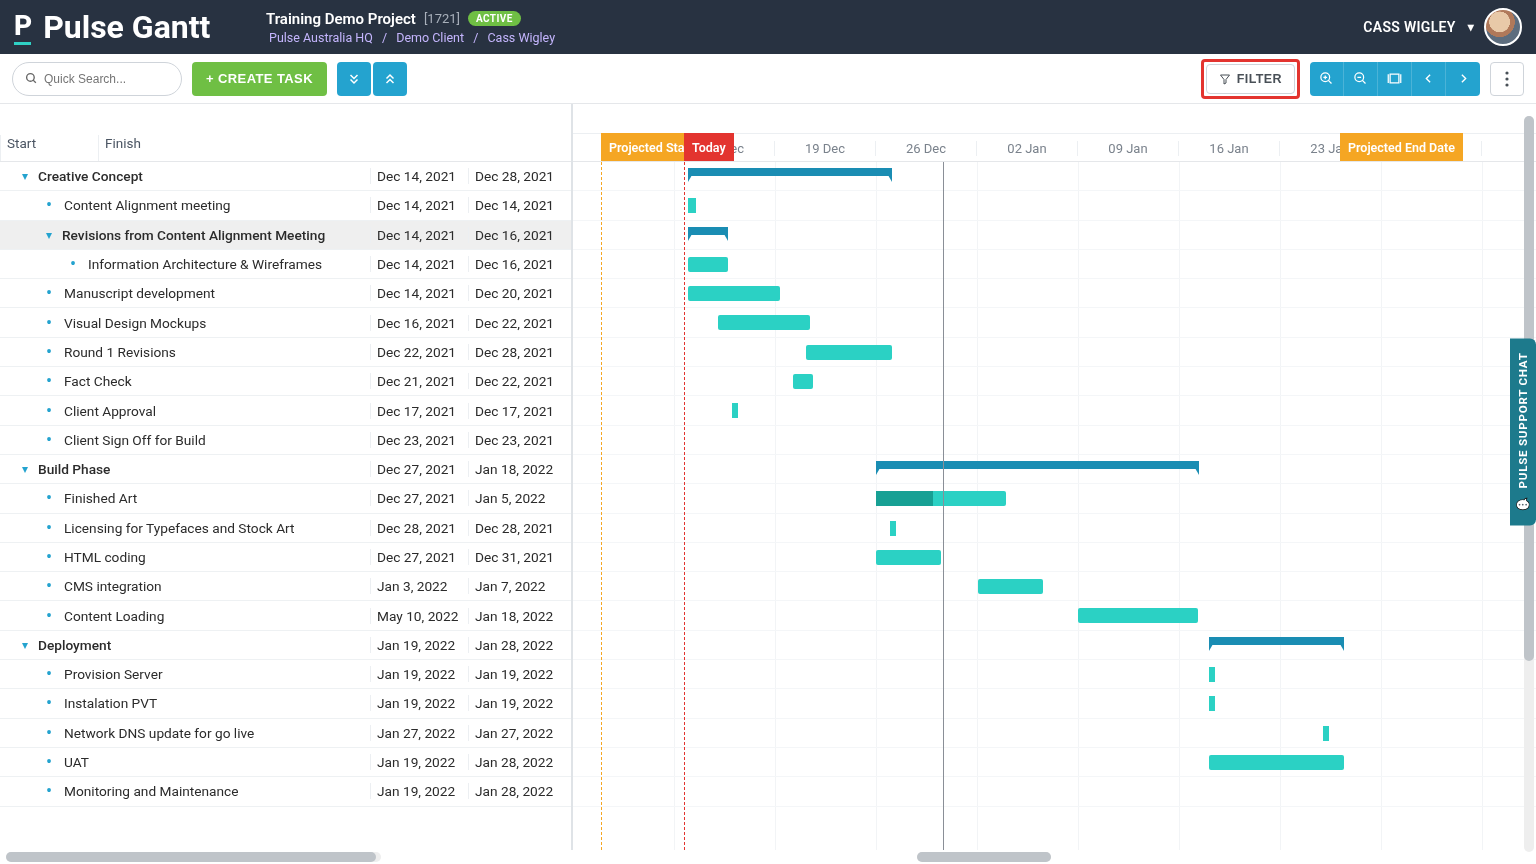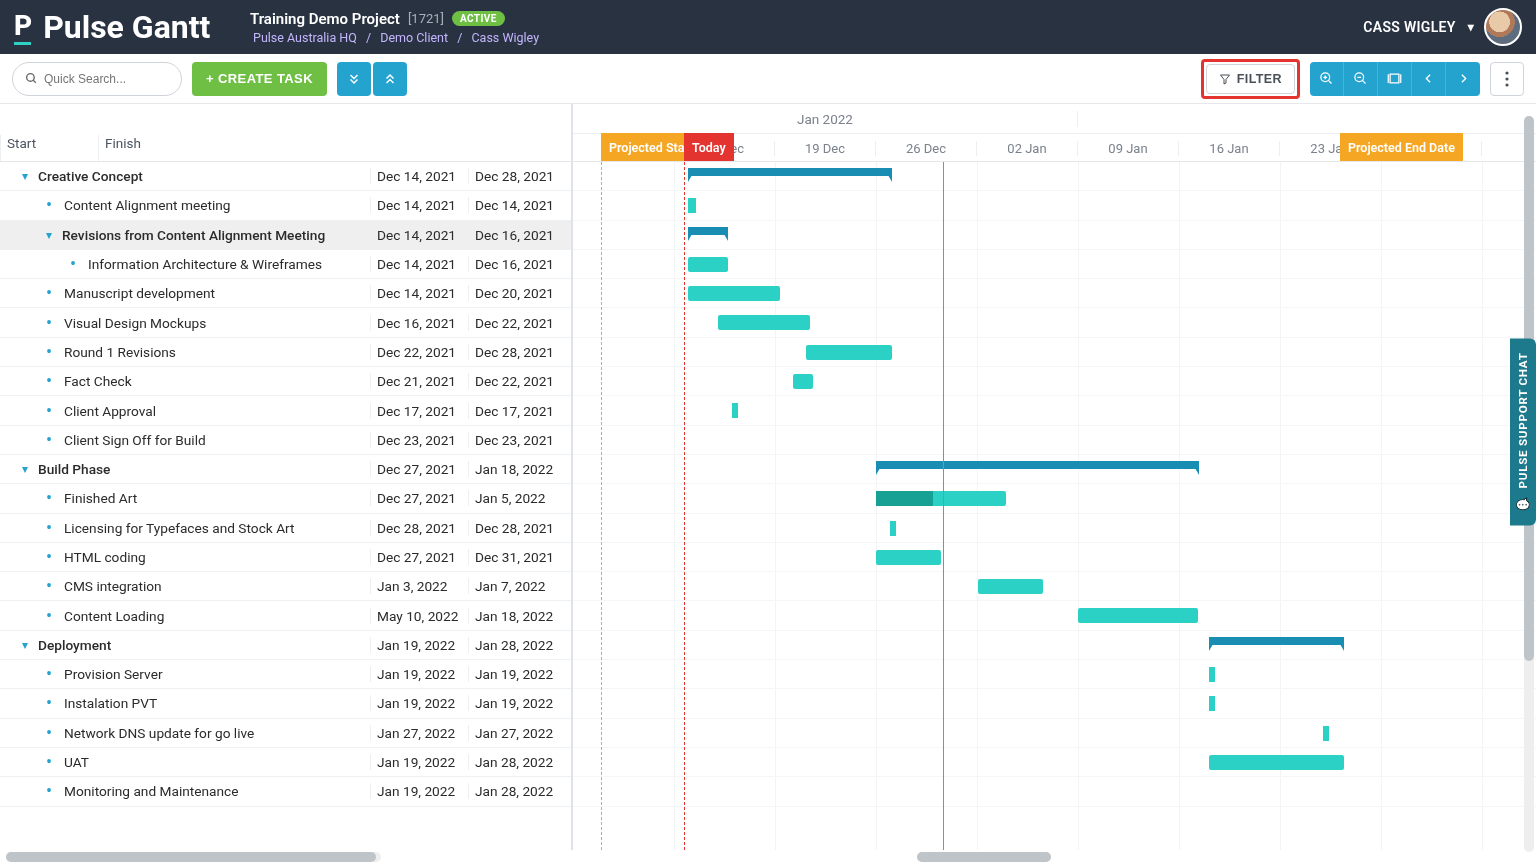--- a/index.html
+++ b/index.html
@@ -5,21 +5,21 @@
   * { box-sizing: border-box; margin: 0; padding: 0; }
   html, body { height: 100%; font-family: -apple-system, "Segoe UI", Roboto, Arial, sans-serif; font-size: 14px; color: #2b2b2b; background: #fff; }
   body { width: 1536px; height: 864px; overflow: hidden; position: relative; }
 
   
   .header { background: #283241; color: #fff; height: 54px; display: flex; align-items: center; padding: 0 14px; }
   .logo-wrap { display: flex; align-items: center; min-width: 220px; }
   .logo-mark { font-size: 28px; font-weight: 800; margin-right: 12px; letter-spacing: -1px; }
   .logo-mark .underline { display:inline-block; border-bottom: 3px solid #2fd1c5; padding-bottom:0px;}
   .logo-text { font-size: 32px; font-weight: 700; }
-  .project-block { margin-left: 16px; display:flex; flex-direction:column; }
+  .project-block { margin-left: 32px; display:flex; flex-direction:column; }
   .project-line1 { display: flex; align-items: center; gap: 8px; }
   .project-name { font-weight: 600; font-size: 15px; }
   .project-id { color: #a8b0bb; font-size: 13px; }
   .badge-active { background: #6fbf44; color:#fff; font-size: 10px; font-weight:700; padding:2px 8px; border-radius: 9px; letter-spacing: .4px;}
   .breadcrumb { color:#c4b5fd; font-size:12.5px; margin-top: 2px; }
   .breadcrumb span { margin: 0 3px; }
   .spacer { flex: 1; }
   .user-area { display:flex; align-items:center; font-weight:600; letter-spacing:.3px; font-size:14px; gap:10px; }
   .avatar { width: 38px; height:38px; border-radius:50%; background: radial-gradient(circle at 40% 35%, #e8c9a8 0 34%, #b0795a 35% 50%, #5d6d7e 51% 100%); border:2px solid #fff; }
   .chev { font-size: 12px; margin-left: 2px; }
@@ -434,21 +434,20 @@
           </div>
           <div class="cell-start">Jan 19, 2022</div>
           <div class="cell-finish">Jan 28, 2022</div>
         </div>
       </div>
   </div>
 
   <div class="right-pane">
     <div class="time-header">
       <div class="month-row" id="month-row">
-          <div class="month-cell" style="width: 505px;">Jan 2022</div>
         </div>
       <div class="date-row" id="date-row">
           <div class="date-cell">05 Dec</div>
           <div class="date-cell">12 Dec</div>
           <div class="date-cell">19 Dec</div>
           <div class="date-cell">26 Dec</div>
           <div class="date-cell">02 Jan</div>
           <div class="date-cell">09 Jan</div>
           <div class="date-cell">16 Jan</div>
           <div class="date-cell">23 Jan</div>

